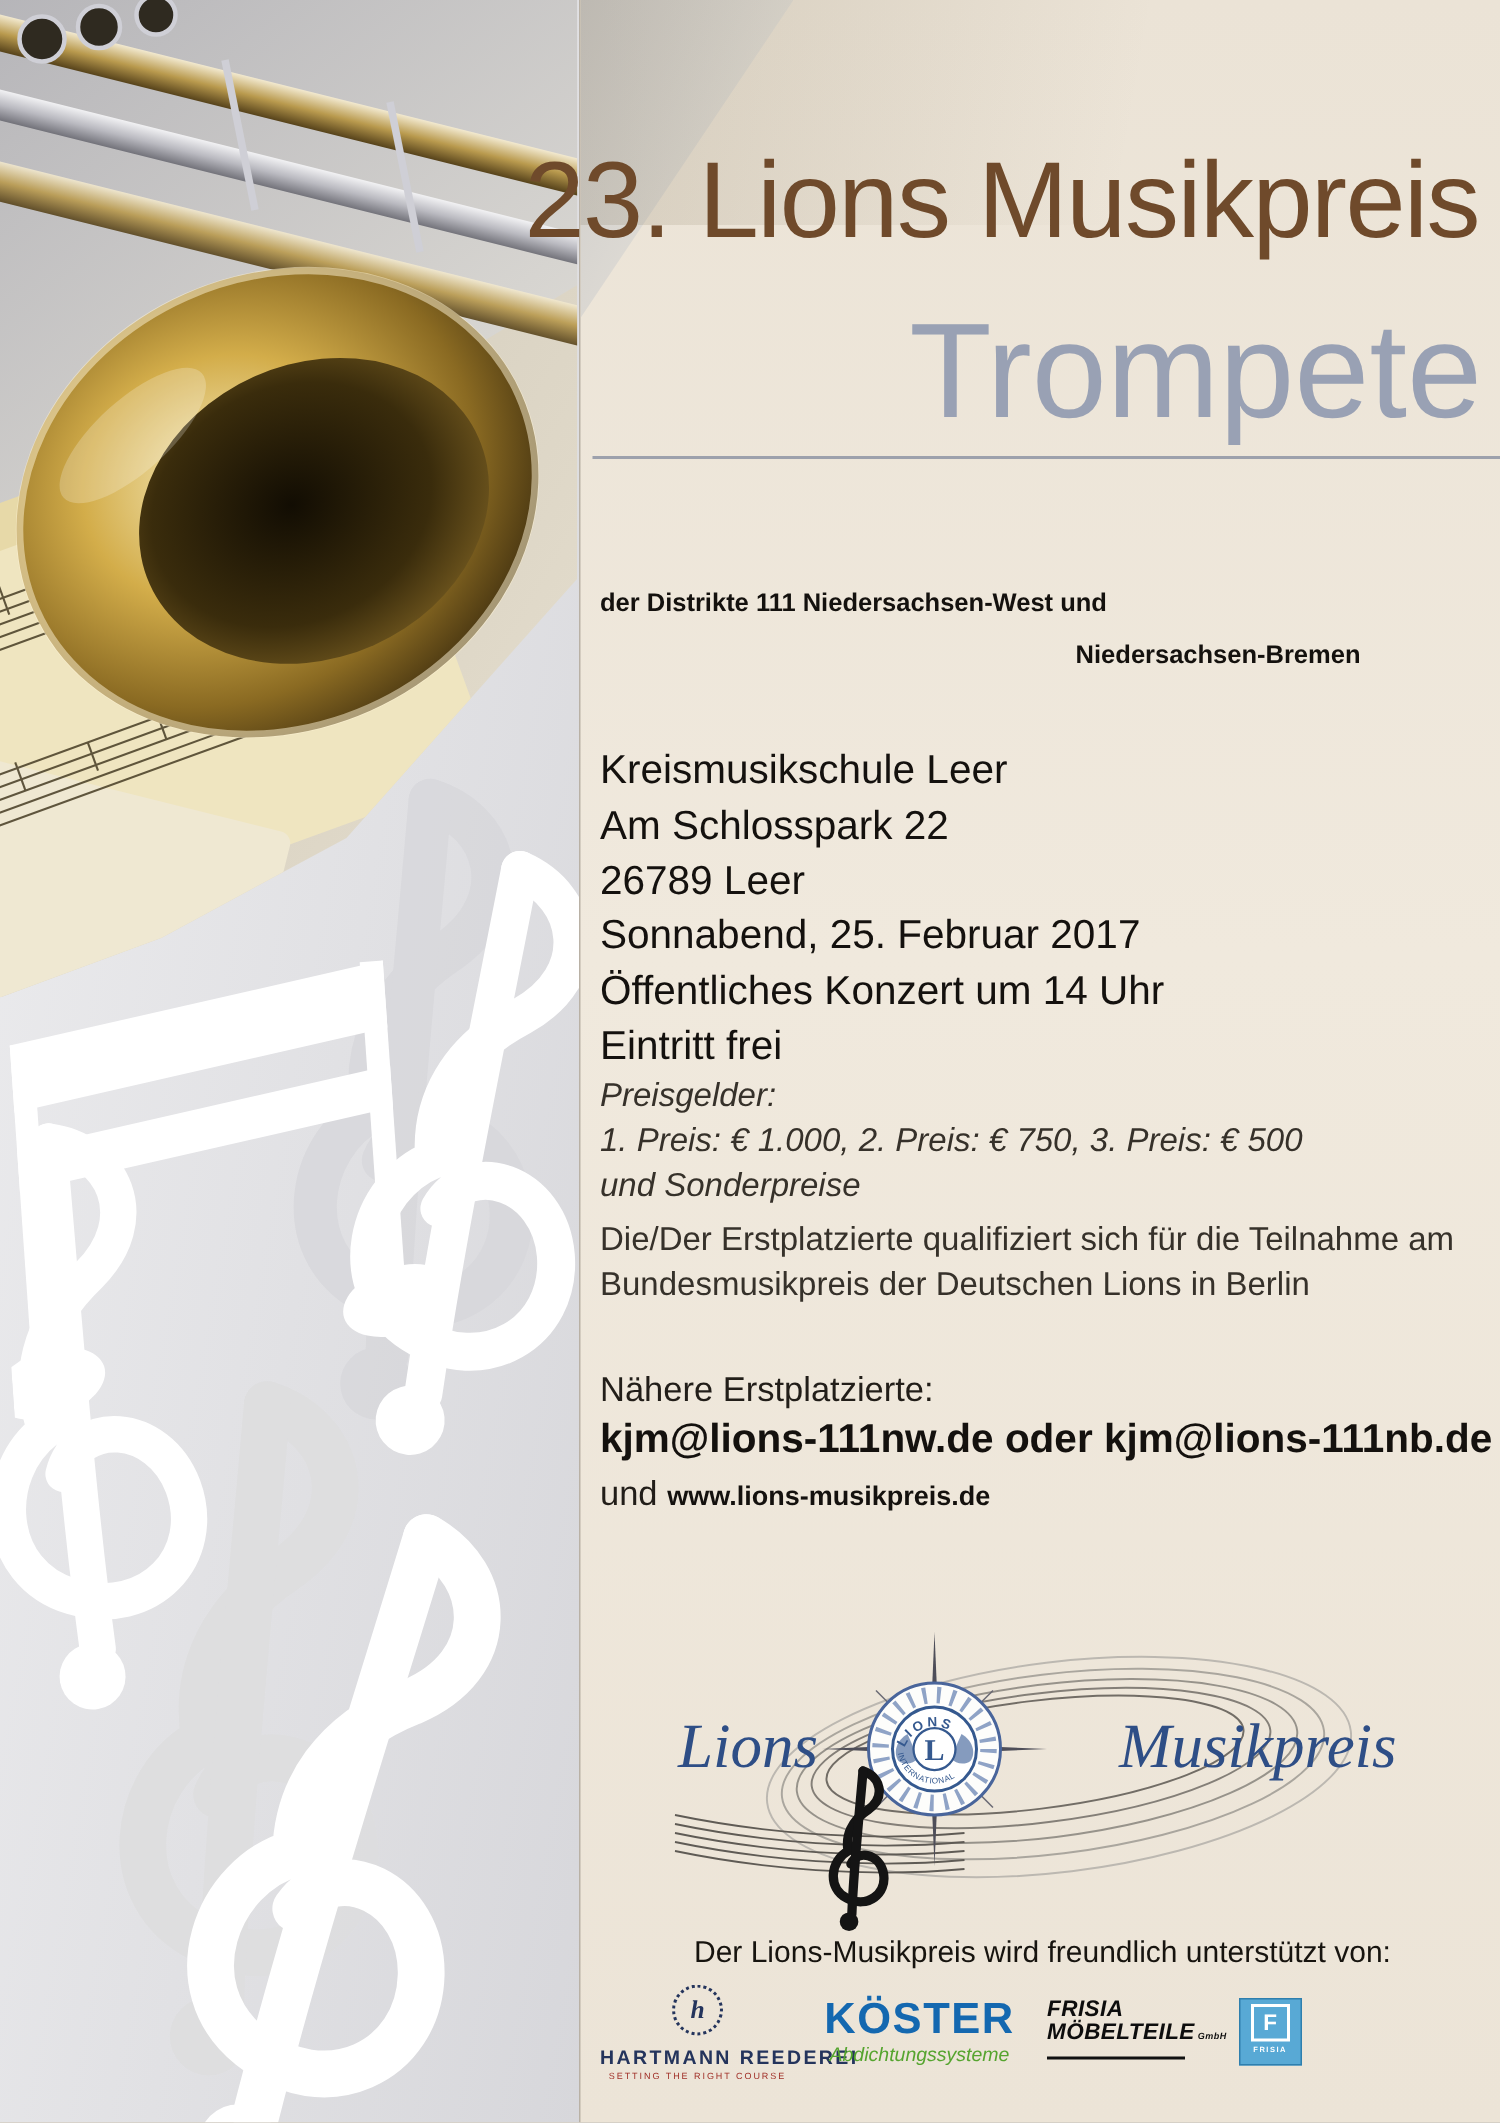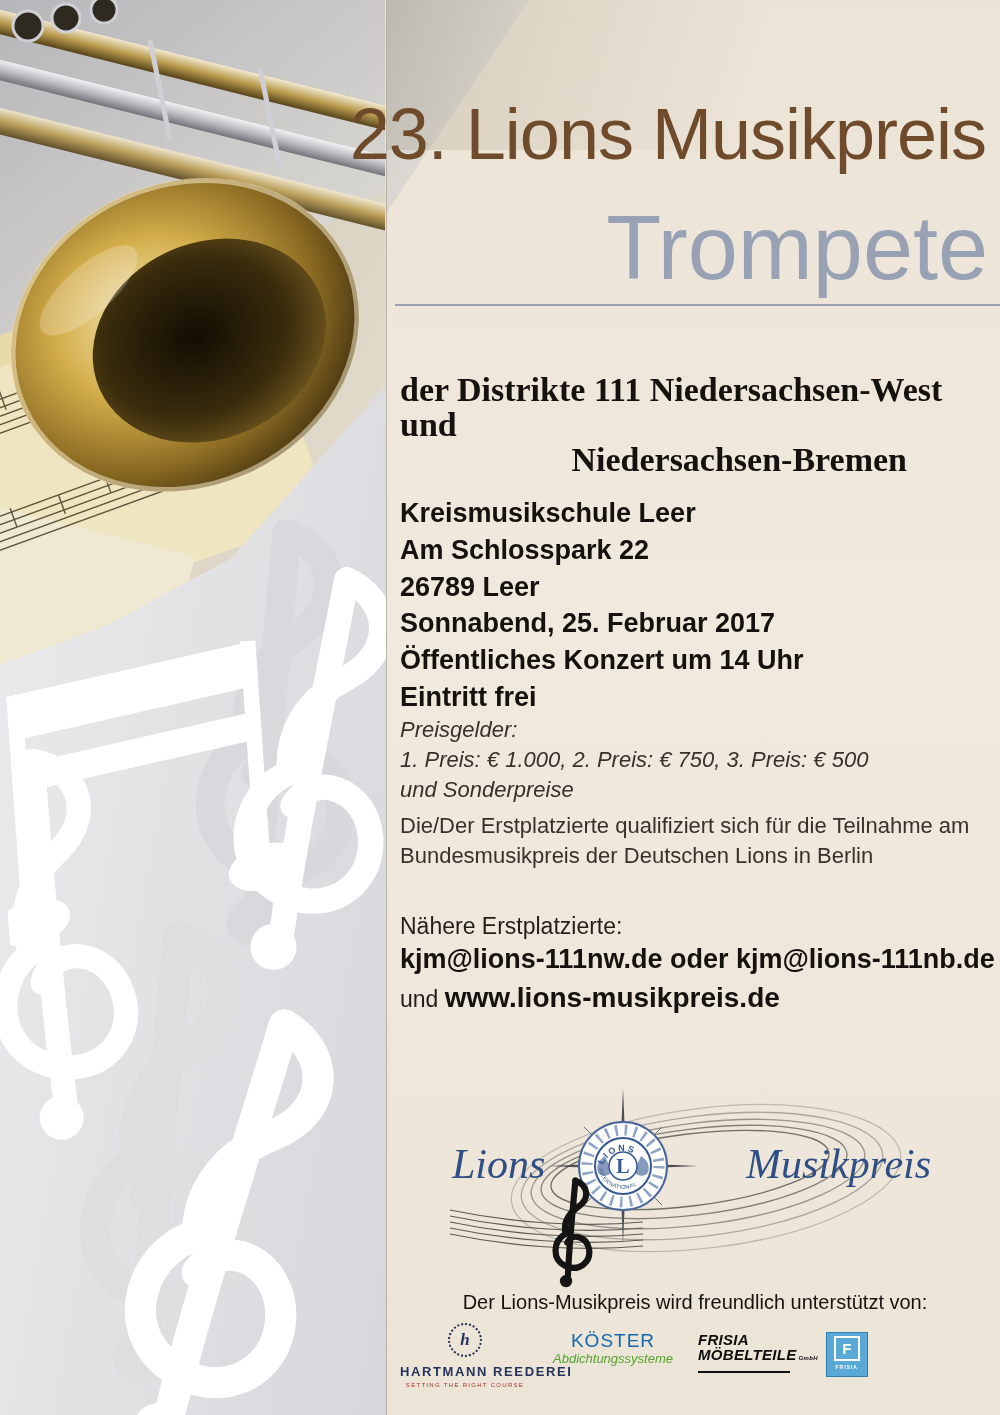--- a/index.html
+++ b/index.html
@@ -20,46 +20,46 @@
            background:linear-gradient(100deg,rgba(125,112,84,.20),rgba(125,112,84,0) 60%);}
 
   
   .title{left:300px;right:14px;top:86px;text-align:right;font-size:72px;line-height:96px;
          letter-spacing:-1px;color:#6f4a2b;font-weight:400;}
   .subtitle{left:300px;right:12px;top:196px;text-align:right;font-size:90px;line-height:104px;
             color:#99a1b4;font-weight:400;}
   .rule{left:395px;right:0;top:304px;height:2px;background:#8e94a3;opacity:.85;}
 
   
-  .district{left:400px;top:372px;width:545px;font-weight:bold;font-size:34px;line-height:35px;color:#14110e;font-family:Liberation Serif, serif;}
+  .district{left:400px;top:384px;width:545px;font-weight:bold;font-size:17px;line-height:35px;color:#14110e;}
   .district .l2{text-align:right;padding-right:38px;}
-  .boldblock{left:400px;font-weight:bold;font-size:27px;line-height:37px;color:#14110e;}
+  .boldblock{left:400px;font-weight:normal;font-size:27px;line-height:37px;color:#14110e;}
   .venue{top:495px;} .event{top:605px;}
   .regblock{left:400px;font-size:22px;line-height:30px;color:#36312a;font-weight:400;}
   .prizes{top:715px;font-style:italic;} .qual{top:811px;}
   .contact-h{left:400px;top:913px;font-size:23px;color:#221e19;}
   .contact-mail{left:400px;top:944px;font-size:27px;font-weight:bold;color:#14110e;}
   .contact-web{left:400px;top:982px;font-size:23px;color:#221e19;}
-  .contact-web b{font-size:28px;color:#14110e;}
+  .contact-web b{font-size:18px;color:#14110e;}
 
   
   .logo-word{font-family:"Liberation Serif",serif;font-style:italic;font-size:42px;fill:#2e4e86;}
 
   
   .support-h{left:390px;right:0;top:1291px;text-align:center;font-size:20px;color:#17140f;}
   .sponsor{text-align:center;}
   .hartmann{left:400px;top:1323px;width:130px;}
   .h-icon{width:30px;height:30px;border:2px dotted #24345c;border-radius:50%;margin:0 auto;
           display:flex;align-items:center;justify-content:center;
           font-family:"Liberation Serif",serif;font-style:italic;font-weight:bold;
           color:#24345c;font-size:17px;}
   .h-name{font-size:13px;letter-spacing:1.6px;color:#24345c;font-weight:bold;margin-top:7px;white-space:nowrap;}
   .h-tag{font-size:6px;letter-spacing:1.3px;color:#a03028;margin-top:3px;white-space:nowrap;}
   .koester{left:548px;top:1330px;width:130px;}
-  .k-name{font-size:19px;font-weight:normal;color:#1468b0;letter-spacing:1px;}
+  .k-name{font-size:29px;font-weight:bold;color:#1468b0;letter-spacing:1px;}
   .k-tag{font-size:13px;font-style:italic;color:#55a42e;margin-top:-1px;}
   .frisia{left:698px;top:1332px;width:132px;display:flex;gap:8px;align-items:flex-start;text-align:left;}
   .f-l1,.f-l2{font-weight:bold;font-style:italic;font-size:15px;line-height:15px;color:#0d0d0d;letter-spacing:.3px;white-space:nowrap;}
   .f-gmbh{font-size:6px;font-weight:bold;margin-left:2px;}
   .f-rule{height:2px;background:#111;margin-top:5px;width:92px;}
   .f-badge{width:40px;height:43px;background:#58a9d5;border:1px solid #2e7fae;flex:none;}
   .f-badge-letter{border:2px solid #fff;width:22px;height:21px;margin:3px auto 0;display:flex;
                   align-items:center;justify-content:center;color:#fff;font-weight:bold;font-size:15px;}
   .f-badge-label{font-size:5px;letter-spacing:1px;color:#fff;font-weight:bold;text-align:center;margin-top:3px;}
   .kultur{left:862px;top:1306px;width:115px;text-align:left;}

